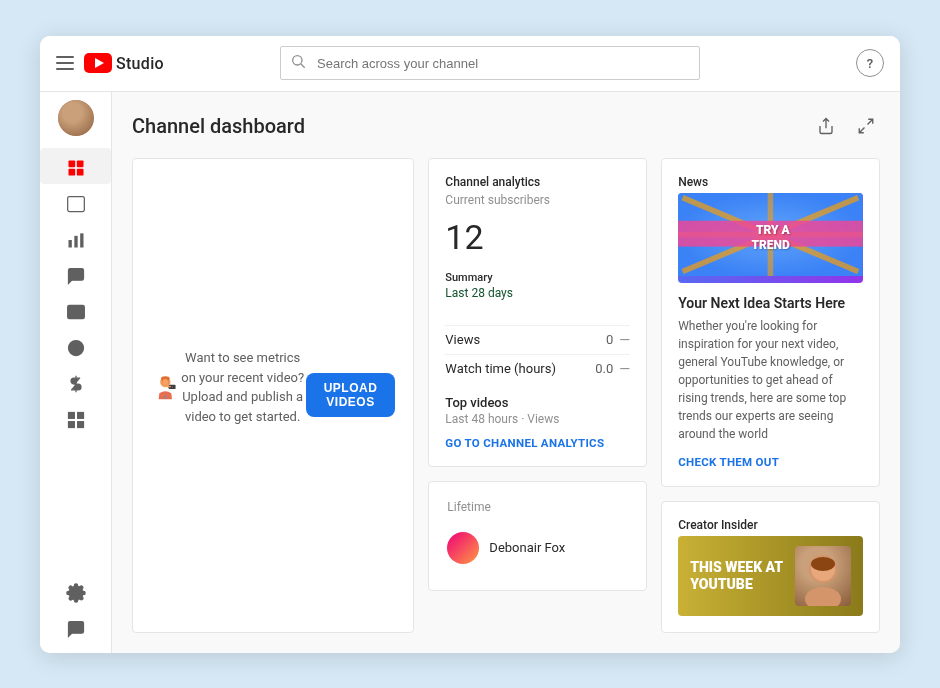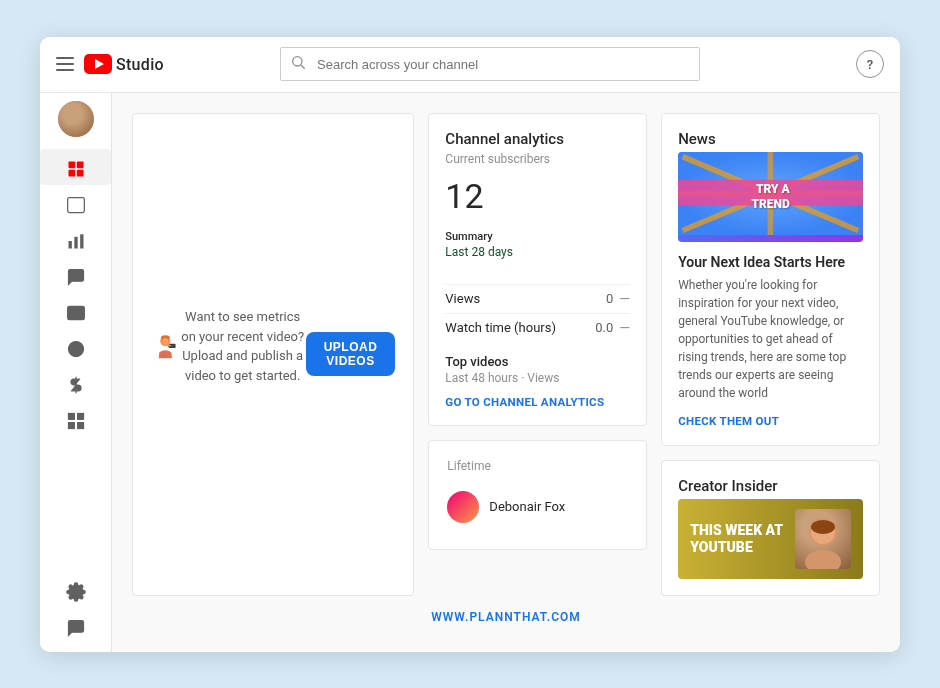--- a/index.html
+++ b/index.html
@@ -294,21 +294,21 @@
       font-size: 12px;
       font-weight: 600;
       letter-spacing: 0.5px;
       cursor: pointer;
     }
     
     .analytics-card {
       padding: 16px;
     }
     .card-title {
-      font-size: 15px;
+      font-size: 12px;
       font-weight: 500;
       color: #282828;
       margin-bottom: 4px;
     }
     .card-subtitle {
       font-size: 12px;
       color: #909090;
       margin-bottom: 10px;
     }
     .subscriber-count {
@@ -609,20 +609,35 @@
         <div class="sidebar-item">
           <svg viewBox="0 0 24 24" fill="none" stroke="#606060" stroke-width="1.5">
               <path d="M21 15a2 2 0 01-2 2H7l-4 4V5a2 2 0 012-2h14a2 2 0 012 2z"></path>
               <line x1="9" y1="10" x2="15" y2="10"></line>
             </svg>
         </div>
       </div>
     </div>
 
     <div class="content-area">
+      <div class="page-title-row">
+        <h1 class="page-title">Channel dashboard</h1>
+        <div class="page-title-actions">
+          <div class="icon-btn">
+            <svg width="18" height="18" viewBox="0 0 24 24" fill="none" stroke="#606060" stroke-width="1.8">
+                <path d="M4 12v8a2 2 0 002 2h12a2 2 0 002-2v-8M16 6l-4-4-4 4M12 2v13"></path>
+              </svg>
+          </div>
+          <div class="icon-btn">
+            <svg width="18" height="18" viewBox="0 0 24 24" fill="none" stroke="#606060" stroke-width="1.8">
+                <path d="M15 3h6v6M9 21H3v-6M21 3l-7 7M3 21l7-7"></path>
+              </svg>
+          </div>
+        </div>
+      </div>
 
       <div class="dashboard-grid">
 
         <div class="card upload-card">
 
           <svg class="upload-illustration" viewBox="0 0 120 110">
 
             <circle cx="60" cy="38" r="22" fill="#f4a261"></circle>
             <ellipse cx="60" cy="38" rx="14" ry="16" fill="#e76f51"></ellipse>
 
@@ -725,16 +740,15 @@
                   <ellipse cx="25" cy="48" rx="18" ry="12" fill="#d4956a"></ellipse>
                   <circle cx="25" cy="18" r="12" fill="#e8a87c"></circle>
                   <ellipse cx="25" cy="13" rx="12" ry="7" fill="#8B4513"></ellipse>
                 </svg>
               </div>
             </div>
           </div>
         </div>
       </div>
 
-      <div class="footer-text">WWW.PLANNTHAT.COM</div>
     </div>
   </div>
 </div>
 
 </body></html>

